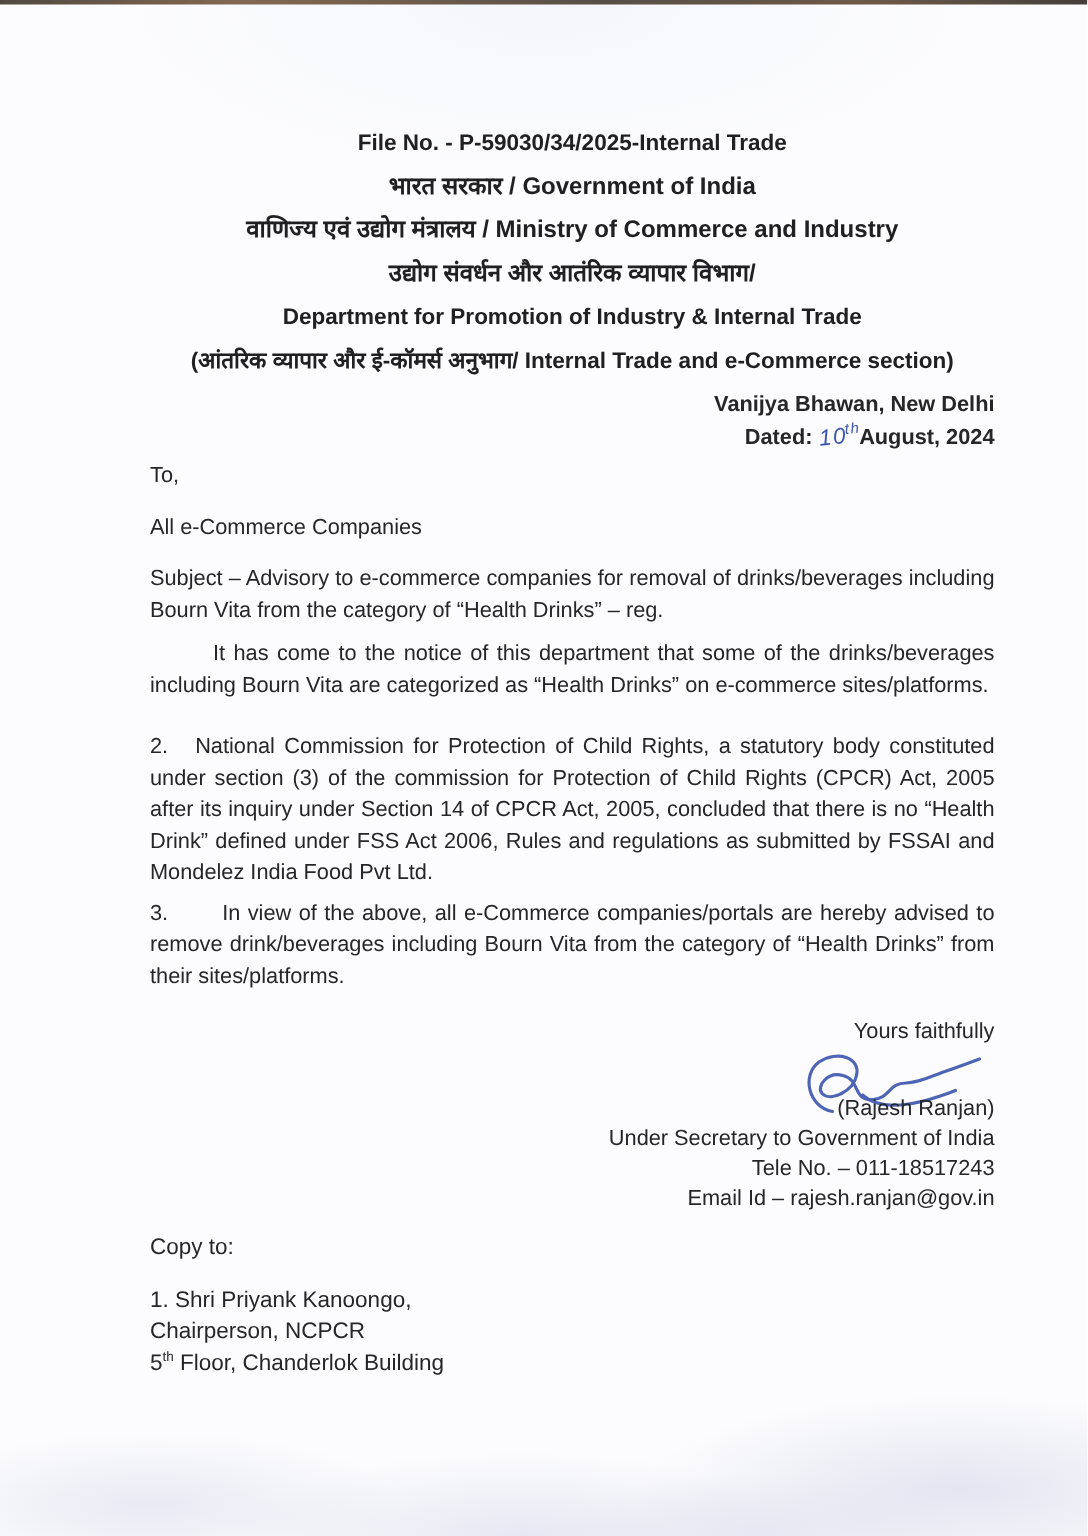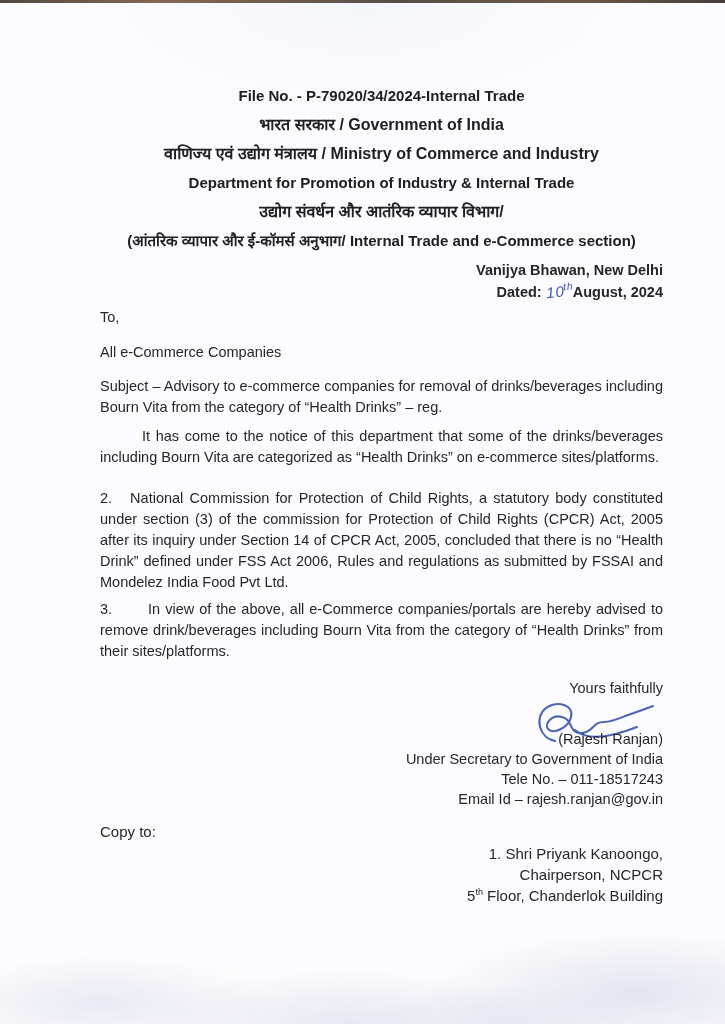--- a/index.html
+++ b/index.html
@@ -46,36 +46,36 @@
   .pnum{display:inline;}
   .num-gap{display:inline-block;height:1px;}
   .g1{width:18px;}
   .g2{width:36px;}
   .closing{margin-top:16px;text-align:right;}
   .sig-wrap{text-align:right;margin-top:-2px;margin-right:6px;height:46px;}
   .sig-wrap svg{display:inline-block;}
   .sig-block{text-align:right;line-height:20px;margin-top:-14px;}
   .sig-name{position:relative;z-index:2;}
   .copy-label{margin-top:12px;font-size:15px;}
-  .copy-lines{margin-top:1px;font-size:15px;line-height:21px;text-align:right;}
+  .copy-lines{margin-top:14px;font-size:15px;line-height:21px;}
   sup{font-size:9px;vertical-align:super;line-height:0;}
 </style>
 </head>
 <body>
 
 <div class="page">
   <div class="scan-top-edge"></div>
 
   <div class="content">
 
-    <div class="hdr">File No. - P-79020/34/2024-Internal Trade</div>
+    <div class="hdr">File No. - P-59030/34/2025-Internal Trade</div>
     <div class="hdr hindi">भारत सरकार / Government of India</div>
     <div class="hdr hindi">वाणिज्य एवं उद्योग मंत्रालय / Ministry of Commerce and Industry</div>
+    <div class="hdr hindi">उद्योग संवर्धन और आतंरिक व्यापार विभाग/</div>
     <div class="hdr">Department for Promotion of Industry &amp; Internal Trade</div>
-    <div class="hdr hindi">उद्योग संवर्धन और आतंरिक व्यापार विभाग/</div>
     <div class="hdr">(आंतरिक व्यापार और ई-कॉमर्स अनुभाग/ Internal Trade and e-Commerce section)</div>
 
     <div class="dateline">
       <div class="bold">Vanijya Bhawan, New Delhi</div>
       <div>
         <span class="bold">Dated:</span>
         <span class="hand"><span>10</span><sup>th</sup></span>
         <span class="bold">August, 2024</span>
       </div>
     </div>

